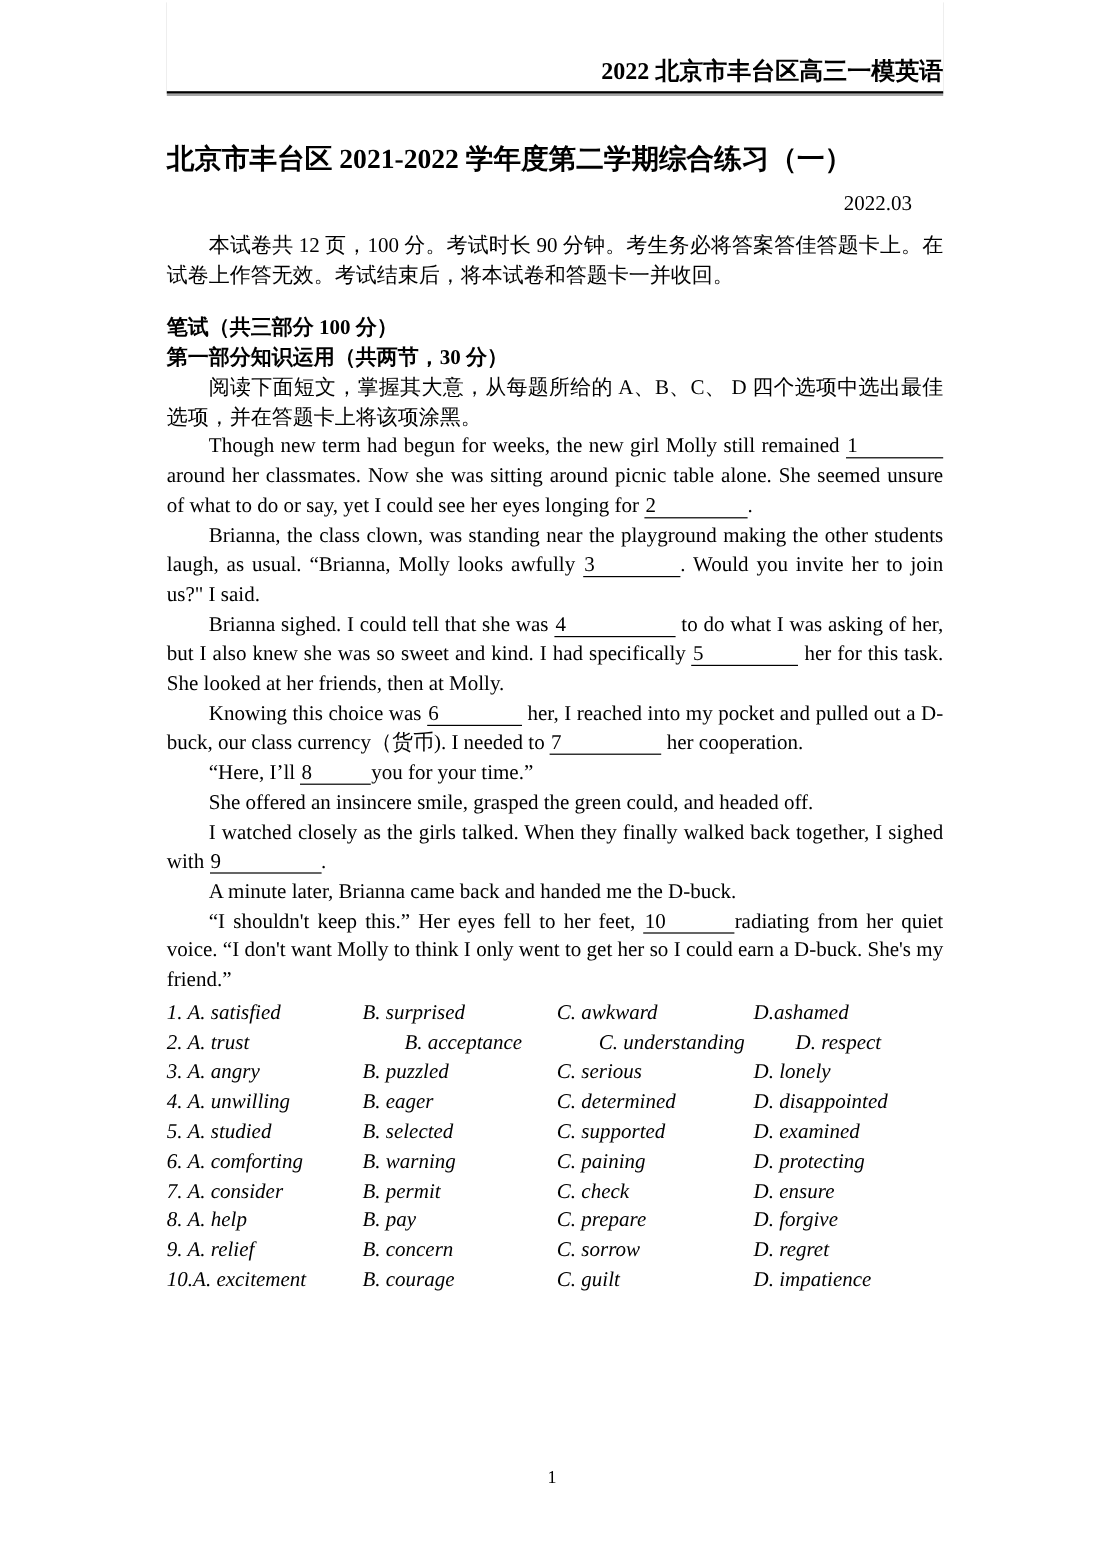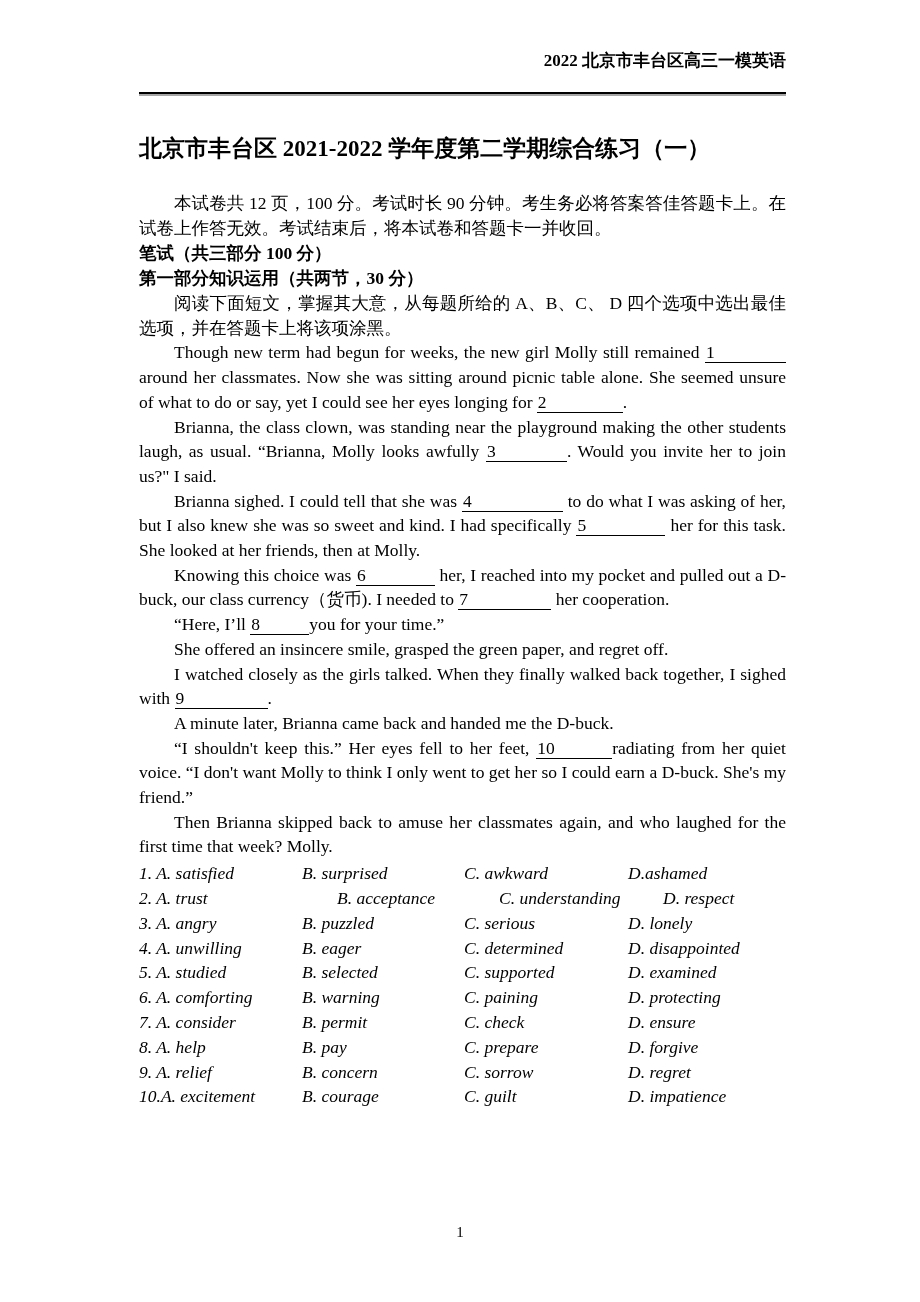--- a/index.html
+++ b/index.html
@@ -5,37 +5,37 @@
   html, body { margin: 0; padding: 0; background: #ffffff; }
   body {
     width: 920px; height: 1302px; overflow: hidden; position: relative;
     font-family: "Liberation Serif", "DejaVu Serif", serif;
     color: #000;
   }
   .content { padding: 0 134px 0 139px; }
   p { margin: 0; }
 
   .page-header {
-    padding-top: 50px; padding-bottom: 21px;
-    text-align: right; font-weight: bold; font-size: 17px; line-height: 21px;
+    padding-top: 50px; padding-bottom: 5px;
+    text-align: right; font-weight: bold; font-size: 20px; line-height: 21px;
     border-bottom: 2px solid #000;
     box-shadow: 0 2px 0 rgba(0,0,0,0.35);
   }
 
   .title-block { margin-top: 39px; text-align: left; }
   .title-line { font-weight: bold; font-size: 23px; line-height: 32px; }
   .date-line { text-align: right; font-size: 17.5px; line-height: 24px; padding-right: 26px; margin-top: 8px; }
 
-  .notice { margin-top: 26px; }
+  .notice { margin-top: 11px; }
   .para {
     font-size: 17.5px; line-height: 24.7px;
     text-align: justify; text-indent: 35px;
   }
 
-  .sections { margin-top: 1px; }
+  .sections { margin-top: 19px; }
   .sect { font-weight: bold; font-size: 17.5px; line-height: 24.8px; }
 
   .blank {
     display: inline-block;
     border-bottom: 1px solid #000;
     padding-left: 1px;
     text-indent: 0;
     vertical-align: baseline;
     line-height: 19px;
   }
@@ -60,41 +60,41 @@
 <div class="content">
 
   <div class="page-header">
     <span>2022 北京市丰台区高三一模英语</span>
   </div>
 
   <div class="title-block">
     <div class="title-line">北京市丰台区 2021-2022 学年度第二学期综合练习（一）</div>
   </div>
 
+  <div class="date-line">2022.03</div>
 
   <p class="para notice">本试卷共 12 页，100 分。考试时长 90 分钟。考生务必将答案答佳答题卡上。在试卷上作答无效。考试结束后，将本试卷和答题卡一并收回。</p>
 
   <div class="sections">
     <p class="sect">笔试（共三部分 100 分）</p>
     <p class="sect">第一部分知识运用（共两节，30 分）</p>
   </div>
 
   <p class="para">阅读下面短文，掌握其大意，从每题所给的 A、B、C、 D 四个选项中选出最佳选项，并在答题卡上将该项涂黑。</p>
 
   <div>
       <p class="para">Though new term had begun for weeks, the new girl Molly still remained <span class="blank" style="min-width: 80px;">1</span>around her classmates. Now she was sitting around picnic table alone. She seemed unsure of what to do or say, yet I could see her eyes longing for <span class="blank" style="min-width: 85px;">2</span>.</p>
       <p class="para">Brianna, the class clown, was standing near the playground making the other students laugh, as usual. “Brianna, Molly looks awfully <span class="blank" style="min-width: 80px;">3</span>. Would you invite her to join us?" I said.</p>
       <p class="para">Brianna sighed. I could tell that she was <span class="blank" style="min-width: 100px;">4</span> to do what I was asking of her, but I also knew she was so sweet and kind. I had specifically <span class="blank" style="min-width: 88px;">5</span> her for this task. She looked at her friends, then at Molly.</p>
       <p class="para">Knowing this choice was <span class="blank" style="min-width: 78px;">6</span> her, I reached into my pocket and pulled out a D-buck, our class currency（货币). I needed to <span class="blank" style="min-width: 92px;">7</span> her cooperation.</p>
       <p class="para">“Here, I’ll <span class="blank" style="min-width: 58px;">8</span>you for your time.”</p>
-      <p class="para">She offered an insincere smile, grasped the green paper, and regret off.</p>
+      <p class="para">She offered an insincere smile, grasped the green could, and headed off.</p>
       <p class="para">I watched closely as the girls talked. When they finally walked back together, I sighed with <span class="blank" style="min-width: 92px;">9</span>.</p>
       <p class="para">A minute later, Brianna came back and handed me the D-buck.</p>
       <p class="para">“I shouldn't keep this.” Her eyes fell to her feet, <span class="blank" style="min-width: 75px;">10</span>radiating from her quiet voice. “I don't want Molly to think I only went to get her so I could earn a D-buck. She's my friend.”</p>
-      <p class="para">Then Brianna skipped back to amuse her classmates again, and who laughed for the first time that week? Molly.</p>
     </div>
 
   <div class="opts">
       <div class="opt-row">
         <div class="opt-cell">1. A. satisfied</div>
         <div class="opt-cell">B. surprised</div>
         <div class="opt-cell">C. awkward</div>
         <div class="opt-cell">D.ashamed</div>
       </div>
       <div class="opt-row indent">

